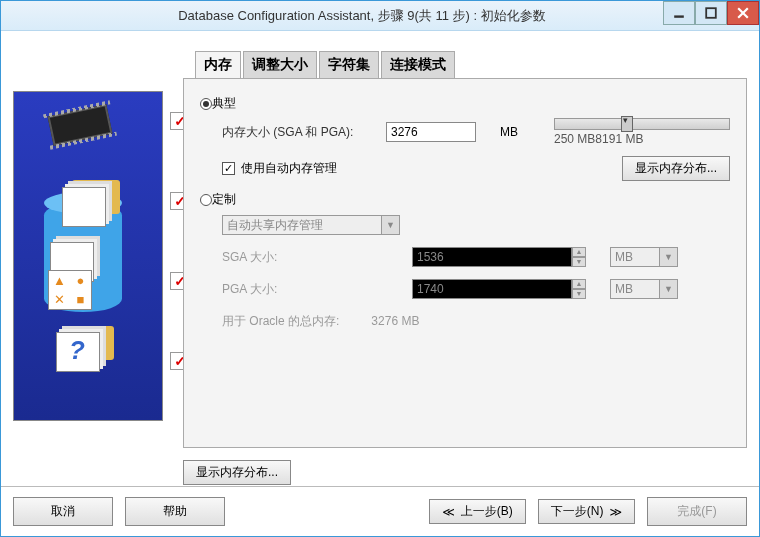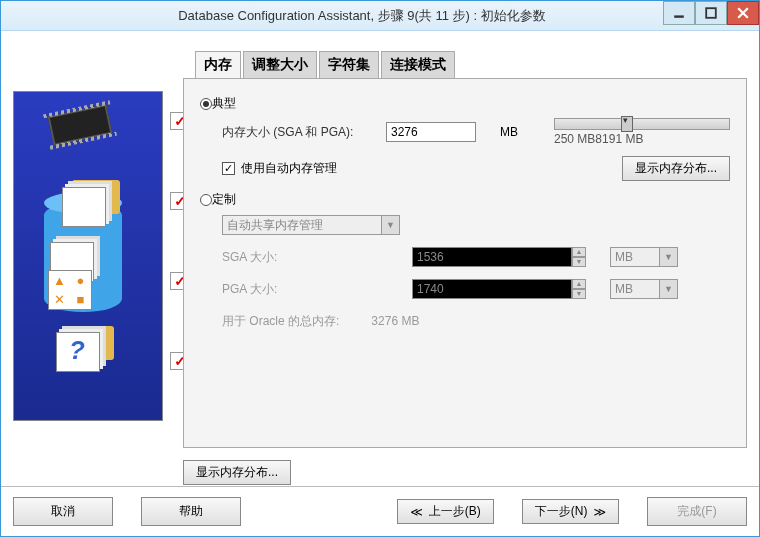--- a/index.html
+++ b/index.html
@@ -40,21 +40,21 @@
     .chkbox.sel::after { content: "✓"; font-size: 11px; line-height: 11px; }
     .btn { background: linear-gradient(#f8f8f8,#e0e0e0); border: 1px solid #888; padding: 3px 12px; font-size: 12px; cursor: default; }
     .btn.disabled { color: #999; }
     .sel-box { display: flex; align-items: center; }
     .sel-input { width: 160px; height: 20px; border: 1px solid #999; background: #eee; color: #888; padding: 0 4px; font-size: 12px; display: flex; align-items: center; }
     .sel-arrow { width: 18px; height: 20px; border: 1px solid #999; border-left: none; background: #ddd; display: flex; align-items: center; justify-content: center; font-size: 9px; color: #888; }
     .spin-input { display: flex; }
     .spin-btns { display: flex; flex-direction: column; }
     .spin-btn { width: 14px; height: 10px; border: 1px solid #999; background: #ddd; font-size: 7px; line-height: 7px; text-align: center; color: #888; }
     .all-params { margin-top: 12px; }
-    .footer { height: 50px; border-top: 1px solid #bbb; display: flex; align-items: center; padding: 0 12px; gap: 28px; }
+    .footer { height: 50px; border-top: 1px solid #bbb; display: flex; align-items: center; padding: 0 12px; gap: 12px; }
     .footer .spacer { flex: 1; }
     .footer .btn.wide { width: 100px; text-align: center; padding: 5px 0; }
     .nav-btn { display: flex; align-items: center; gap: 6px; }
 
     
     .chip { position: absolute; top: 18px; left: 36px; width: 60px; height: 30px; background: #222; border: 2px solid #555; transform: rotate(-12deg); }
     .chip::before, .chip::after { content: ""; position: absolute; left: -6px; right: -6px; height: 4px; background: repeating-linear-gradient(90deg,#aaa 0 3px,transparent 3px 6px); }
     .chip::before { top: -5px; } .chip::after { bottom: -5px; }
     .cyl { position: absolute; top: 110px; left: 30px; width: 78px; height: 110px; background: #3fa4e8; border-radius: 50% / 12%; }
     .cyl::before { content: ""; position: absolute; top: -10px; left: 0; right: 0; height: 22px; background: #6cc0f5; border-radius: 50%; }

